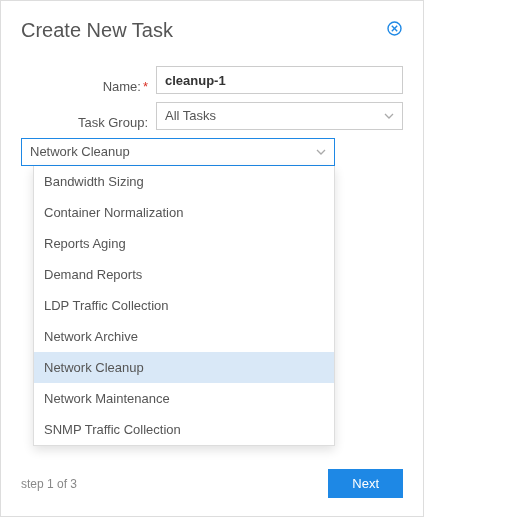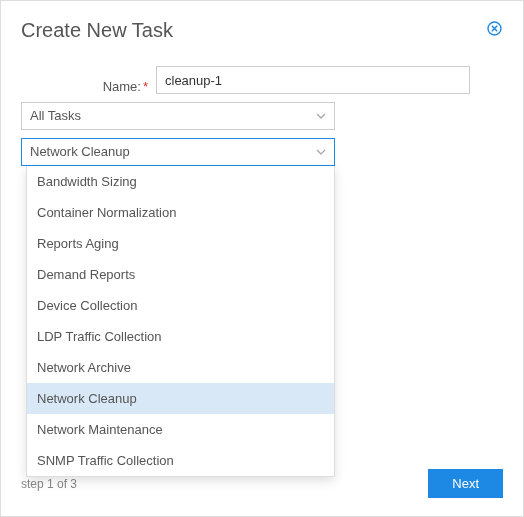--- a/index.html
+++ b/index.html
@@ -7,21 +7,21 @@
       margin: 0;
       padding: 0;
     }
     body {
       font-family: Arial, Helvetica, sans-serif;
       font-size: 13px;
       color: #555;
       background: #fff;
     }
     .dialog {
-      width: 524px;
+      width: 424px;
       height: 517px;
       border: 1px solid #ddd;
       position: relative;
       padding: 18px 20px;
       background: #fff;
     }
     .dialog-header {
       display: flex;
       justify-content: space-between;
       align-items: flex-start;
@@ -60,20 +60,21 @@
       margin-left: 2px;
     }
     .text-input {
       flex: 1;
       height: 28px;
       border: 1px solid #ccc;
       padding: 1px 8px;
       font-size: 13px;
       color: #333;
       max-width: 314px;
+      font-weight: bold;
     }
     .select-wrap {
       flex: 1;
       max-width: 314px;
       position: relative;
     }
     .select-display {
       height: 28px;
       border: 1px solid #ccc;
       padding: 5px 24px 5px 8px;
@@ -91,21 +92,21 @@
       right: 8px;
       top: 50%;
       transform: translateY(-50%);
       pointer-events: none;
     }
     .chevron svg {
       display: block;
     }
     .dropdown {
       position: absolute;
-      left: 5px;
+      left: 12px;
       right: 0;
       top: 28px;
       background: #fff;
       border: 1px solid #ddd;
       border-top: none;
       box-shadow: 0 4px 10px rgba(0,0,0,0.12);
       z-index: 10;
     }
     .dropdown-item {
       padding: 8px 10px;
@@ -155,20 +156,21 @@
   </div>
 
   <div class="form-row">
     <div class="form-label">
       <span>Name:</span><span class="required">*</span>
     </div>
     <input type="text" class="text-input" value="cleanup-1" style="">
   </div>
 
   <div class="form-row">
+    <div class="form-label">Task Group:</div>
     <div class="select-wrap">
       <div class="select-display">
         <span>All Tasks</span>
         <span class="chevron">
           <svg width="10" height="6" viewBox="0 0 10 6">
               <path d="M1 1 L5 5 L9 1" fill="none" stroke="#aaa" stroke-width="1.3"></path>
             </svg>
         </span>
       </div>
     </div>
@@ -182,21 +184,20 @@
           <svg width="10" height="6" viewBox="0 0 10 6">
               <path d="M1 1 L5 5 L9 1" fill="none" stroke="#aaa" stroke-width="1.3"></path>
             </svg>
         </span>
       </div>
       <div class="dropdown" id="type-dropdown">
           <div class="dropdown-item">Bandwidth Sizing</div>
           <div class="dropdown-item">Container Normalization</div>
           <div class="dropdown-item">Reports Aging</div>
           <div class="dropdown-item">Demand Reports</div>
-          <div class="dropdown-item">Device Collection</div>
           <div class="dropdown-item">LDP Traffic Collection</div>
           <div class="dropdown-item">Network Archive</div>
           <div class="dropdown-item selected">Network Cleanup</div>
           <div class="dropdown-item">Network Maintenance</div>
           <div class="dropdown-item">SNMP Traffic Collection</div>
         </div>
     </div>
   </div>
 
   <div class="dialog-footer">

